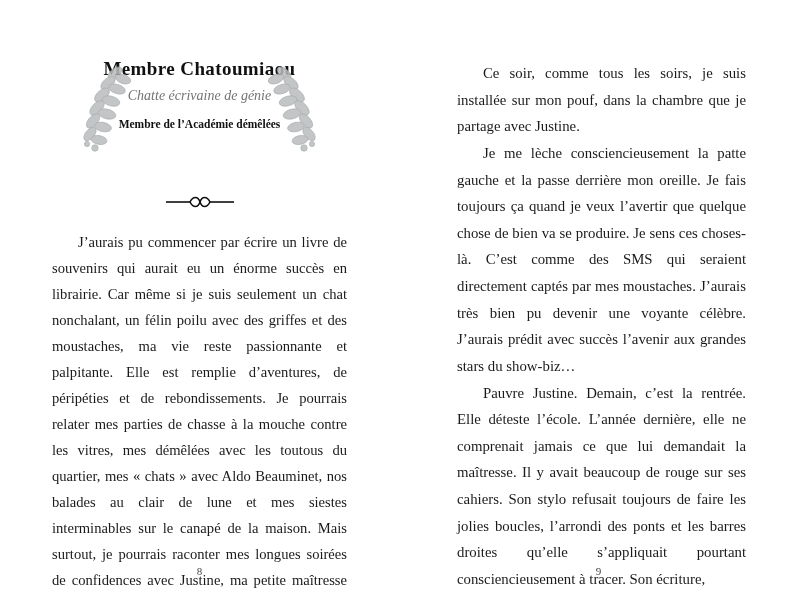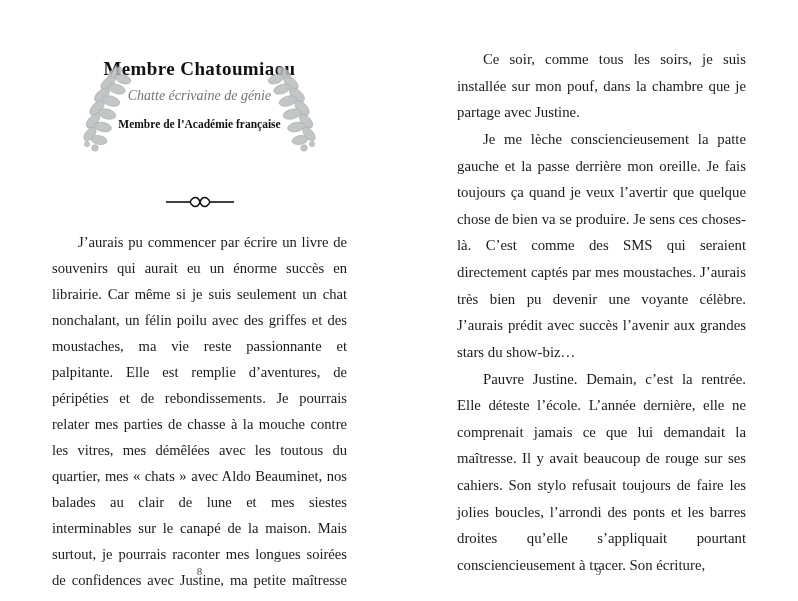--- a/index.html
+++ b/index.html
@@ -23,21 +23,21 @@
   .page {
     position: relative;
     width: 399px;
     height: 601px;
     box-sizing: border-box;
   }
   .page-left {
     padding: 40px 52px 0 52px;
   }
   .page-right {
-    padding: 28px 52px 0 58px;
+    padding: 42px 52px 0 58px;
   }
   
   .masthead {
     position: relative;
     margin-top: 18px;
     margin-bottom: 4px;
     text-align: center;
     height: 120px;
   }
   .masthead-title {
@@ -147,21 +147,21 @@
           <ellipse cx="41" cy="65" rx="8.5" ry="4.6" transform="rotate(12 41 65)"></ellipse>
           <ellipse cx="28" cy="72" rx="8" ry="4.4" transform="rotate(-50 28 72)"></ellipse>
           <ellipse cx="37" cy="78" rx="8" ry="4.4" transform="rotate(10 37 78)"></ellipse>
           <circle cx="33" cy="86" r="3.2"></circle>
           <circle cx="25" cy="82" r="2.6"></circle>
         </g>
       </svg>
 
       <div class="masthead-title">Membre Chatoumiaou</div>
       <div class="masthead-sub">Chatte écrivaine de génie</div>
-      <div class="masthead-member">Membre de l’Académie française</div>
+      <div class="masthead-member">Membre de l’Académie démêlées</div>
     </div>
 
     <div class="ornament">
       <svg width="80" height="16" viewBox="0 0 80 16" aria-hidden="true">
         <path d="M6 8 H30" stroke="#111" stroke-width="1.6" fill="none"></path>
         <path d="M50 8 H74" stroke="#111" stroke-width="1.6" fill="none"></path>
         <path d="M30 8 C33 2, 38 2, 40 8 C42 14, 47 14, 50 8" stroke="#111" stroke-width="1.6" fill="none"></path>
         <path d="M30 8 C33 14, 38 14, 40 8 C42 2, 47 2, 50 8" stroke="#111" stroke-width="1.6" fill="none"></path>
       </svg>
     </div>

